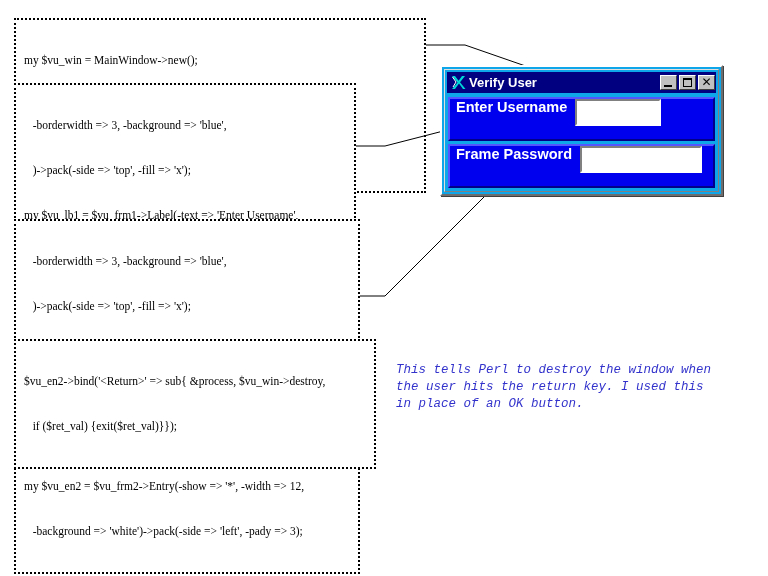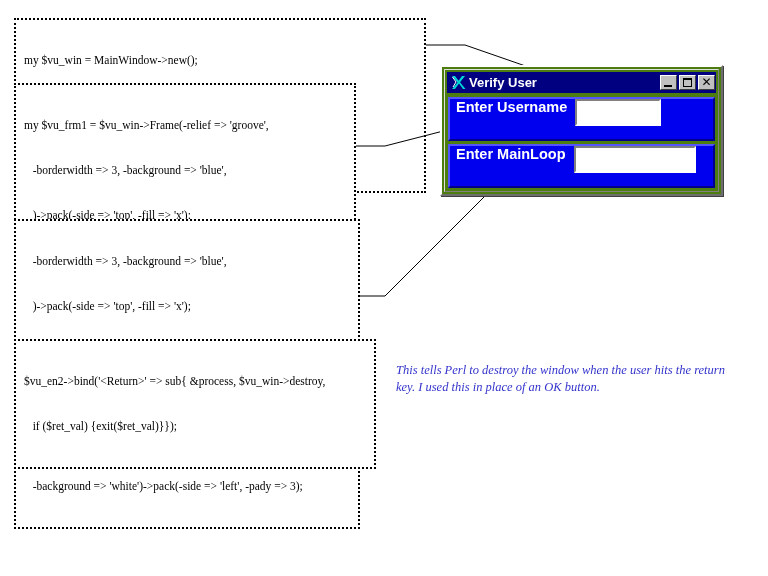--- a/index.html
+++ b/index.html
@@ -40,21 +40,21 @@
   #code-block-1 { left: 14px;  top: 18px;  width: 412px; }
   #code-block-2 { left: 14px;  top: 83px;  width: 342px; }
   #code-block-3 { left: 14px;  top: 219px; width: 346px; }
   #code-block-4 { left: 14px;  top: 339px; width: 362px; }
   #code-block-5 { left: 14px;  top: 410px; width: 110px; padding-top:9px; padding-bottom:9px;}
 
   
   .note {
     position: absolute;
     color: #3333cc;
-    font-family: Liberation Serif, serif;
+    font-family: Liberation Mono, monospace;
     font-style: italic;
     font-size: 12.5px;
     line-height: 17px;
   }
   #note-return  { left: 396px; top: 362px; width: 330px; }
   #note-mainloop{ left: 130px; top: 414px; width: 180px; }
 
   
   #connectors {
     position: absolute;
@@ -63,21 +63,21 @@
     pointer-events: none;
   }
 
   
   #tk-window {
     position: absolute;
     left: 440px;
     top: 65px;
     width: 283px;
     height: 131px;
-    background: #4d7c0f;
+    background: #0ea5e9;
     border-top: 2px solid #ffffff;
     border-left: 2px solid #ffffff;
     border-right: 2px solid #6e6e6e;
     border-bottom: 2px solid #6e6e6e;
     box-sizing: border-box;
     box-shadow: 1px 1px 0 #404040;
     font-family: "Liberation Sans", "DejaVu Sans", sans-serif;
   }
   #tk-window-inner {
     position: absolute;
@@ -198,36 +198,36 @@
 
 <div id="canvas">
 
   <div class="code-box" id="code-block-1">
     <div class="code-line">my $vu_win = MainWindow-&gt;new();</div>
     <div class="code-line">$vu_win-&gt;configure(-title =&gt; 'Verify User', -background =&gt; 'blue');</div>
     <div class="code-line">$vu_win-&gt;geometry('+100+300');</div>
   </div>
 
   <div class="code-box" id="code-block-2">
-    <div class="code-line">my $vu_frm1 = $vu_win-&gt;Frame(-relief =&gt; 'groove',</div>
     <div class="code-line">   -borderwidth =&gt; 3, -background =&gt; 'blue',</div>
     <div class="code-line">   )-&gt;pack(-side =&gt; 'top', -fill =&gt; 'x');</div>
     <div class="code-line">my $vu_lb1 = $vu_frm1-&gt;Label(-text =&gt; 'Enter Username',</div>
     <div class="code-line">   -background =&gt; 'blue', -foreground =&gt; 'white',</div>
     <div class="code-line">   )-&gt;pack(-side =&gt; 'left');</div>
     <div class="code-line">my $vu_en1 = $vu_frm1-&gt;Entry(-width =&gt; 8,</div>
     <div class="code-line">   -background =&gt; 'white')-&gt;pack(-side =&gt; 'left', -pady =&gt; 3);</div>
   </div>
 
   <div class="code-box" id="code-block-3">
     <div class="code-line">   -borderwidth =&gt; 3, -background =&gt; 'blue',</div>
     <div class="code-line">   )-&gt;pack(-side =&gt; 'top', -fill =&gt; 'x');</div>
     <div class="code-line">my $vu_lb2 = $vu_frm2-&gt;Label(-text =&gt; 'Enter Password',</div>
     <div class="code-line">   -background =&gt; 'blue', -foreground =&gt; 'white',</div>
     <div class="code-line">   )-&gt;pack(-side =&gt; 'left');</div>
+    <div class="code-line">my $vu_en2 = $vu_frm2-&gt;Entry(-show =&gt; '*', -width =&gt; 12,</div>
     <div class="code-line">   -background =&gt; 'white')-&gt;pack(-side =&gt; 'left', -pady =&gt; 3);</div>
   </div>
 
   <div class="code-box" id="code-block-4">
     <div class="code-line">$vu_en2-&gt;bind('&lt;Return&gt;' =&gt; sub{ &amp;process, $vu_win-&gt;destroy,</div>
     <div class="code-line">   if ($ret_val) {exit($ret_val)}});</div>
   </div>
 
 
   <div class="note" id="note-return">This tells Perl to destroy the window when the user hits the return key.  I used this in place of an OK button.</div>
@@ -276,21 +276,21 @@
       </div>
 
       <div id="tk-body">
 
         <div class="tk-frame">
           <span class="tk-label">Enter Username</span>
           <span class="tk-entry" id="tk-entry-username"></span>
         </div>
 
         <div class="tk-frame">
-          <span class="tk-label">Enter MainLoop</span>
+          <span class="tk-label">Frame Password</span>
           <span class="tk-entry" id="tk-entry-password"></span>
         </div>
 
       </div>
     </div>
   </div>
 
 </div>
 
 </body></html>

